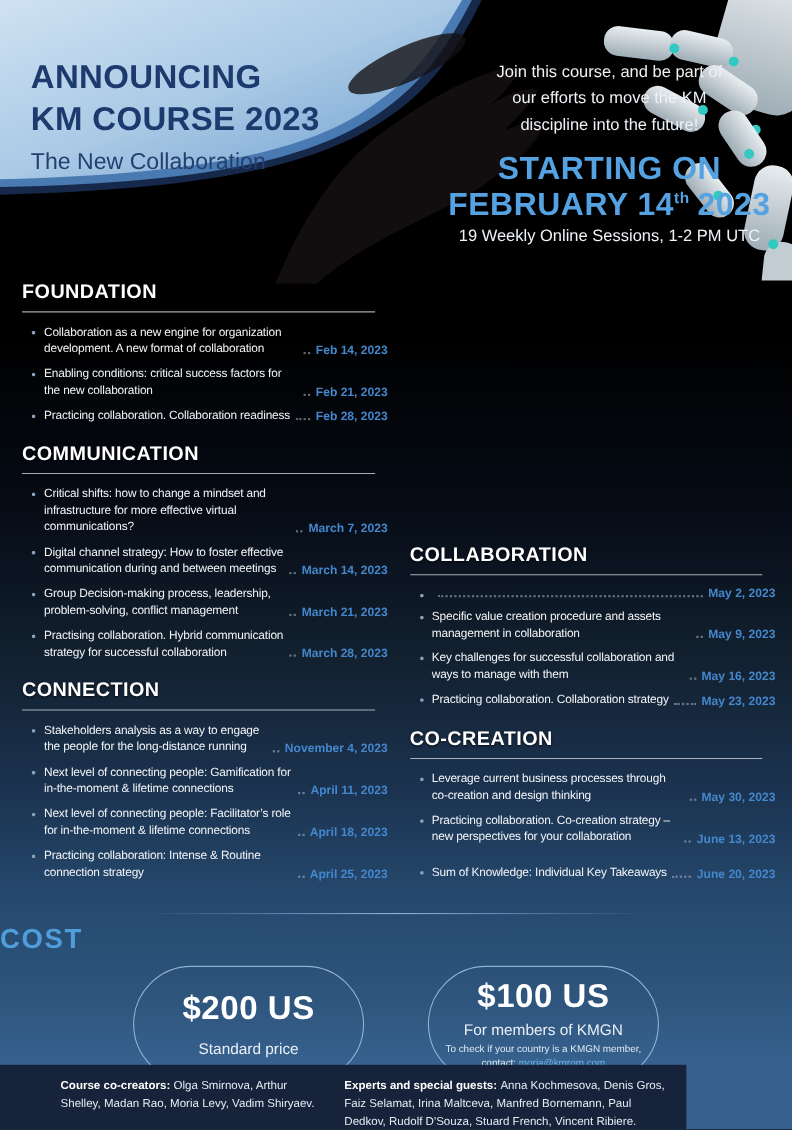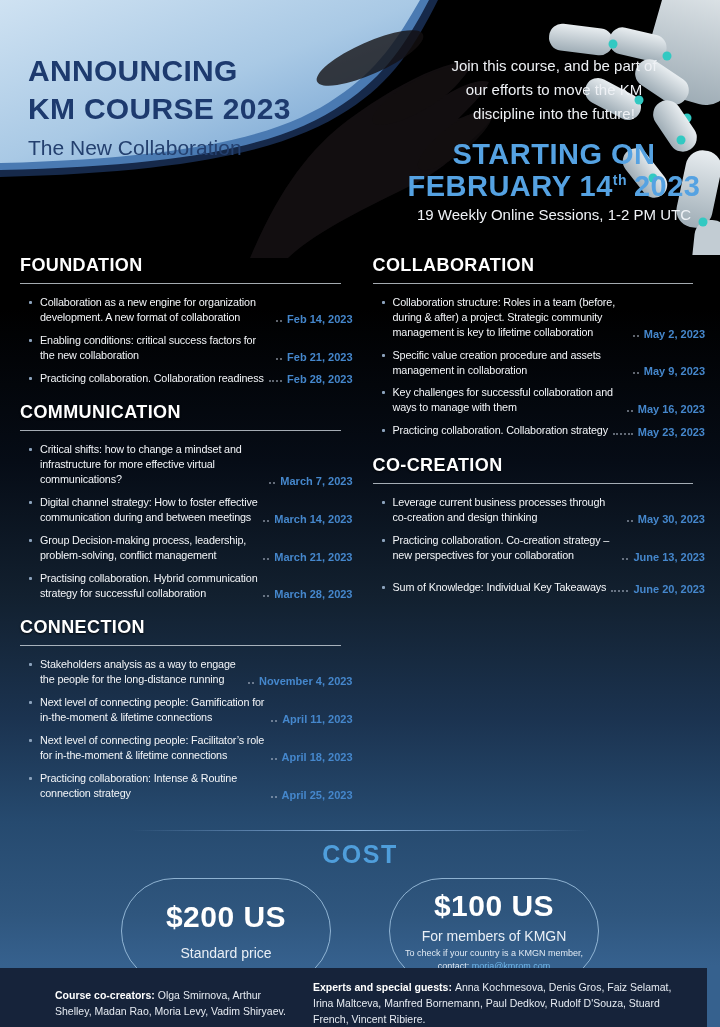--- a/index.html
+++ b/index.html
@@ -18,50 +18,50 @@
   .hero-subtitle { margin-top:9px; font-size:21px; font-weight:500; color:#24406f; }
   .hero-right { position:absolute; left:398px; top:54px; width:312px; text-align:center; }
   .join-text { font-size:15px; line-height:1.6; color:#eef1f5; }
   .starting { margin-top:12px; color:#55a2e2; font-weight:bold; font-size:29px; line-height:1.12; letter-spacing:.5px; }
   .starting sup { font-size:14px; vertical-align:super; }
   .starting .yr { margin-left:.24em; }
   .sessions { margin-top:3px; font-size:15px; color:#f0f3f7; }
   
   .syllabus { padding:0 15px 0 20px; }
   .syllabus-title { margin:6px 0 16px; text-align:center; font-size:25px; font-weight:bold; color:#4f9edb; letter-spacing:1px; }
-  .columns { display:flex; align-items:flex-start; }
+  .columns { display:flex; align-items:flex-end; }
   .col { width:333px; }
   .col-divider { width:1px; margin:4px 9px 6px 10px; flex:none;
     background:linear-gradient(180deg,transparent 0%,rgba(160,170,185,.65) 3%,rgba(160,170,185,.65) 96%,transparent 100%); }
   .syl-section { margin-bottom:17px; }
   .sec-title { margin:0 12px 11px 0; font-size:18px; font-weight:bold; color:#fff; letter-spacing:.4px;
     border-bottom:1px solid rgba(205,212,220,.8); padding-bottom:7px; text-shadow:0 1px 2px rgba(0,0,0,.8); }
   .sec-items { list-style:none; margin:0; padding:0 0 0 9px; }
   .sec-items li { display:flex; margin-bottom:8px; }
   .bullet { flex:none; width:3px; height:3px; border-radius:1px; background:#8ca3bd; margin:6px 8px 0 0; }
   .item-text { flex:0 1 auto; max-width:237px; font-size:10.8px; letter-spacing:-.15px; line-height:1.38; color:#f3f5f8; }
   .leader { flex:1; min-width:6px; align-self:flex-end; margin:0 5px 3px 5px;
     border-bottom:2px dotted rgba(190,200,215,.5); }
   .item-date { align-self:flex-end; white-space:nowrap; font-size:11px; font-weight:bold; color:#4587cc; }
   
   .cost { margin-top:12px; }
   .cost-divider { height:1px; width:458px; margin:0 auto;
     background:linear-gradient(90deg,transparent 0%,rgba(120,160,205,.65) 28%,rgba(150,190,230,.9) 50%,rgba(120,160,205,.65) 72%,transparent 100%); }
-  .cost-title { margin:9px 0 9px; text-align:center; font-size:25px; font-weight:bold; color:#4f9edb; letter-spacing:1.5px; }
+  .cost-title { margin:9px 0 9px; font-size:25px; font-weight:bold; color:#4f9edb; letter-spacing:1.5px; }
   .pills { display:flex; justify-content:center; gap:58px; }
   .pill { width:208px; height:104px; border:1px solid rgba(160,195,225,.85); border-radius:54px;
     display:flex; flex-direction:column; align-items:center; justify-content:center; text-align:center; color:#fff; }
   .price { font-size:30px; font-weight:bold; letter-spacing:.5px; }
   .pill-label { margin-top:11px; font-size:14px; color:#e9eff6; }
   .pill.small-note .pill-label { margin-top:5px; }
   .pill-note { margin-top:3px; font-size:9px; line-height:1.4; color:#dfe8f2; }
   .email-link { color:#6fb6ea; }
   
-  .footer { position:absolute; left:0; bottom:0; width:707px; height:59px; background:#16233a;
-    display:flex; box-sizing:border-box; padding:11px 14px 0 55px; color:#e6ebf2; font-size:10.5px; line-height:1.55;align-items:center; }
+  .footer { position:absolute; left:0; bottom:0; width:624px; height:59px; background:#16233a;
+    display:flex; box-sizing:border-box; padding:11px 14px 0 55px; color:#e6ebf2; font-size:10.5px; line-height:1.55; }
   .credit-left { width:242px; flex:none; }
   .credit-right { flex:1; padding-left:16px; }
   .credit-label { font-weight:bold; color:#fff; margin-right:3px; }
 </style>
 </head>
 <body>
 
 <div class="poster">
 
   <div class="hero">
@@ -224,21 +224,20 @@
             </ul>
           </section>
         </div>
       <div class="col-divider"></div>
       <div class="col">
           <section class="syl-section">
             <h3 class="sec-title">COLLABORATION</h3>
             <ul class="sec-items">
               <li>
                 <span class="bullet"></span>
-                <span class="item-text">Collaboration structure: Roles in a team (before, during &amp; after) a project. Strategic community management is key to lifetime collaboration</span>
                 <span class="leader"></span>
                 <span class="item-date">May 2, 2023</span>
               </li>
               <li>
                 <span class="bullet"></span>
                 <span class="item-text">Specific value creation procedure and assets management in collaboration</span>
                 <span class="leader"></span>
                 <span class="item-date">May 9, 2023</span>
               </li>
               <li>

